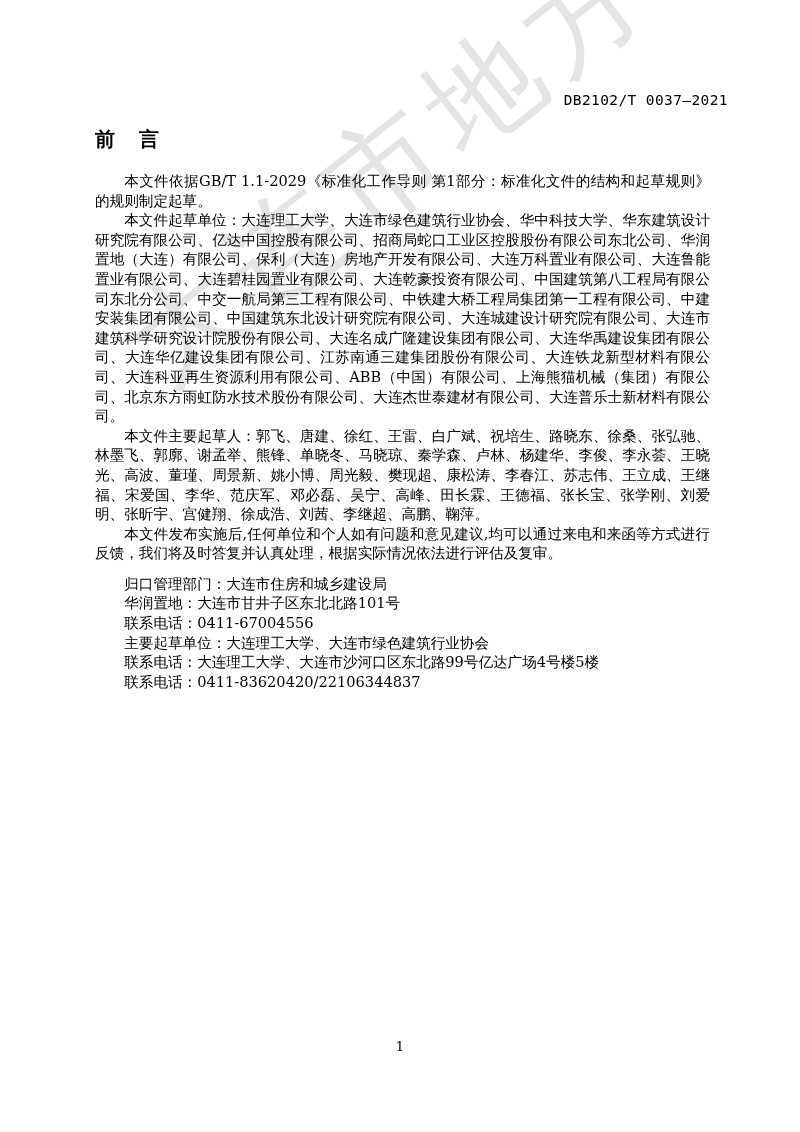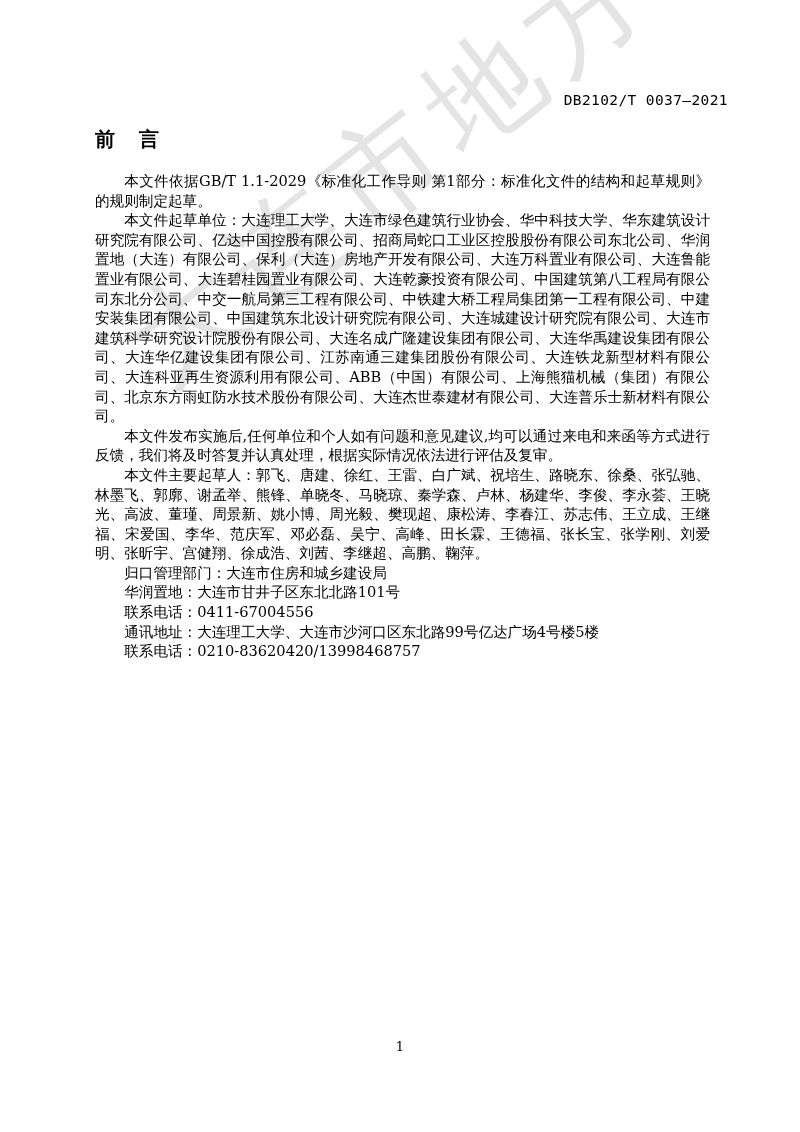--- a/index.html
+++ b/index.html
@@ -84,21 +84,21 @@
   p.para {
     margin: 0;
     font-size: 14.6px;
     line-height: 19.6px;
     text-align: justify;
     text-justify: inter-ideograph;
     text-indent: 2em;
     word-break: break-all;
   }
 
-  .lines { margin-top: 0; }
+  .lines { margin-top: 11px; }
   .info-line {
     margin: 0;
     font-size: 14.6px;
     line-height: 19.6px;
     text-indent: 2em;
     white-space: nowrap;
   }
 
   
   .page-footer {
@@ -127,29 +127,30 @@
   <div class="page-header">
     <div class="header-code">DB2102/T 0037—2021</div>
   </div>
 
   <div class="content">
 
     <h1 class="doc-title"><span>前</span><span class="gap"></span><span>言</span></h1>
 
     <p class="para">本文件依据GB/T 1.1-2029《标准化工作导则 第1部分：标准化文件的结构和起草规则》的规则制定起草。</p>
     <p class="para">本文件起草单位：大连理工大学、大连市绿色建筑行业协会、华中科技大学、华东建筑设计研究院有限公司、亿达中国控股有限公司、招商局蛇口工业区控股股份有限公司东北公司、华润置地（大连）有限公司、保利（大连）房地产开发有限公司、大连万科置业有限公司、大连鲁能置业有限公司、大连碧桂园置业有限公司、大连乾豪投资有限公司、中国建筑第八工程局有限公司东北分公司、中交一航局第三工程有限公司、中铁建大桥工程局集团第一工程有限公司、中建安装集团有限公司、中国建筑东北设计研究院有限公司、大连城建设计研究院有限公司、大连市建筑科学研究设计院股份有限公司、大连名成广隆建设集团有限公司、大连华禹建设集团有限公司、大连华亿建设集团有限公司、江苏南通三建集团股份有限公司、大连铁龙新型材料有限公司、大连科亚再生资源利用有限公司、ABB（中国）有限公司、上海熊猫机械（集团）有限公司、北京东方雨虹防水技术股份有限公司、大连杰世泰建材有限公司、大连普乐士新材料有限公司。</p>
+    <p class="para">本文件主要起草人：郭飞、唐建、徐红、王雷、白广斌、祝培生、路晓东、徐桑、张弘驰、林墨飞、郭廓、谢孟举、熊锋、单晓冬、马晓琼、秦学森、卢林、杨建华、李俊、李永荟、王晓光、高波、董瑾、周景新、姚小博、周光毅、樊现超、康松涛、李春江、苏志伟、王立成、王继福、宋爱国、李华、范庆军、邓必磊、吴宁、高峰、田长霖、王德福、张长宝、张学刚、刘爱明、张昕宇、宫健翔、徐成浩、刘茜、李继超、高鹏、鞠萍。</p>
     <p class="para">本文件发布实施后,任何单位和个人如有问题和意见建议,均可以通过来电和来函等方式进行反馈，我们将及时答复并认真处理，根据实际情况依法进行评估及复审。</p>
-    <p class="para">本文件主要起草人：郭飞、唐建、徐红、王雷、白广斌、祝培生、路晓东、徐桑、张弘驰、林墨飞、郭廓、谢孟举、熊锋、单晓冬、马晓琼、秦学森、卢林、杨建华、李俊、李永荟、王晓光、高波、董瑾、周景新、姚小博、周光毅、樊现超、康松涛、李春江、苏志伟、王立成、王继福、宋爱国、李华、范庆军、邓必磊、吴宁、高峰、田长霖、王德福、张长宝、张学刚、刘爱明、张昕宇、宫健翔、徐成浩、刘茜、李继超、高鹏、鞠萍。</p>
 
     <div class="lines">
       <p class="info-line">归口管理部门：大连市住房和城乡建设局</p>
       <p class="info-line">华润置地：大连市甘井子区东北北路101号</p>
       <p class="info-line">联系电话：0411-67004556</p>
-      <p class="info-line">通讯地址：大连理工大学、大连市沙河口区东北路99号亿达广场4号楼5楼</p>
-      <p class="info-line">联系电话：0210-83620420/13998468757</p>
+      <p class="info-line">主要起草单位：大连理工大学、大连市绿色建筑行业协会</p>
+      <p class="info-line">联系电话：大连理工大学、大连市沙河口区东北路99号亿达广场4号楼5楼</p>
+      <p class="info-line">联系电话：0411-83620420/22106344837</p>
     </div>
 
   </div>
 
   <div class="page-footer">
     <span class="page-number">1</span>
   </div>
 
 </div>
 

